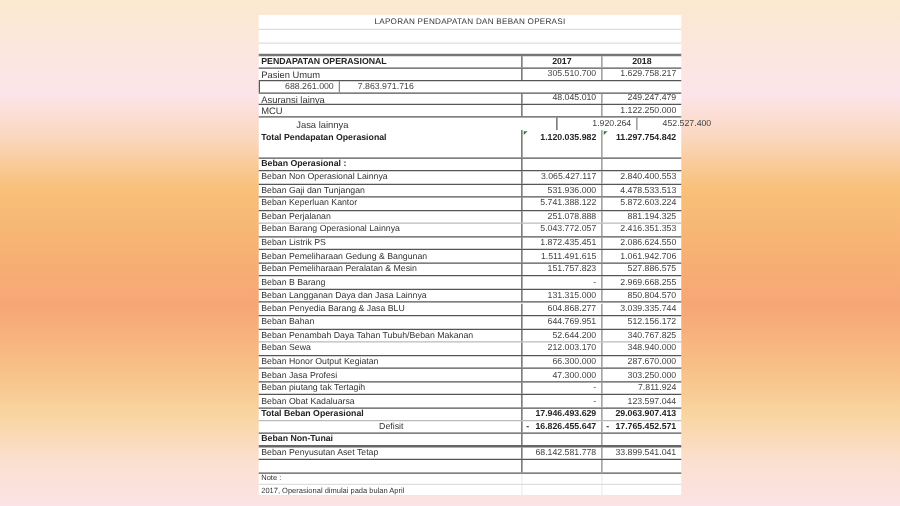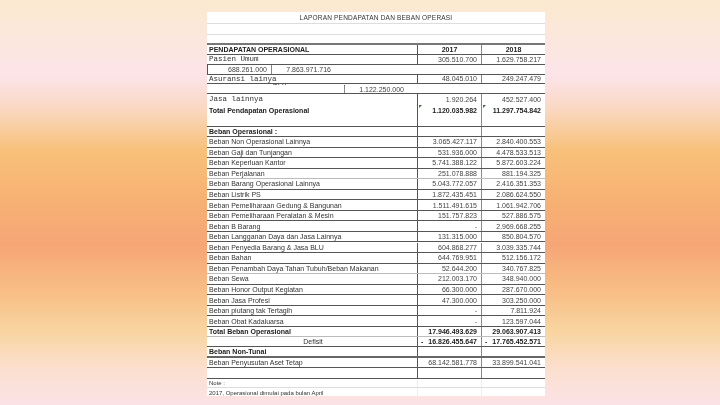--- a/index.html
+++ b/index.html
@@ -61,21 +61,21 @@
     height: 100%;
     display: flex;
     align-items: center;
     justify-content: flex-end;
     white-space: nowrap;
     position: relative;
   }
   .c-v1 { width: 64px; border-left: 1px solid #555; }
   .c-v2 { width: 64px; border-left: 1px solid #888; }
   .bold .c-label, .bold .c-v1, .bold .c-v2 { font-weight: bold; color: #222; }
-  .serif .c-label { font-family: Liberation Mono, monospace; font-size: 7.5px; }
+  .serif .c-label { font-family: Liberation Sans, sans-serif; font-size: 7.5px; }
   .line-b { border-bottom: 1px solid #555; }
   .line-b-light { border-bottom: 1px solid #bbb; }
   .line-b-thick { border-bottom: 2px solid #666; }
   .title {
     position: absolute;
     left: 0;
     top: 0;
     width: 338px;
     height: 11px;
     font-size: 6.5px;
@@ -135,26 +135,26 @@
       </div>
       <div class="row serif line-b" style="top: 52.8px; height: 9.8px;">
         <div class="c-v1">688.261.000</div>
         <div class="c-v2">7.863.971.716</div>
       </div>
       <div class="row serif line-b" style="top: 62.6px; height: 9.8px; justify-content: space-between;">
         <div class="c-label">Asuransi lainya</div>
         <div class="c-v1">48.045.010</div>
         <div class="c-v2">249.247.479</div>
       </div>
-      <div class="row serif line-b" style="top: 72.4px; height: 9.8px; flex-direction: column;">
+      <div class="row serif line-b" style="top: 72.4px; height: 9.8px;">
         <div class="c-label">MCU</div>
         <div class="c-v1"></div>
         <div class="c-v2">1.122.250.000</div>
       </div>
-      <div class="row serif " style="top: 82.2px; height: 9.8px;">
+      <div class="row serif " style="top: 82.2px; height: 9.8px; margin-left: 28px;">
         <div class="c-label">Jasa lainnya</div>
         <div class="c-v1">1.920.264</div>
         <div class="c-v2">452.527.400</div>
       </div>
     </div>
 
   <div class="row bold" style="top:92px;height:12px;">
     <div class="c-label">Total Pendapatan Operasional</div>
     <div class="c-v1">
         <span class="tri"></span>

